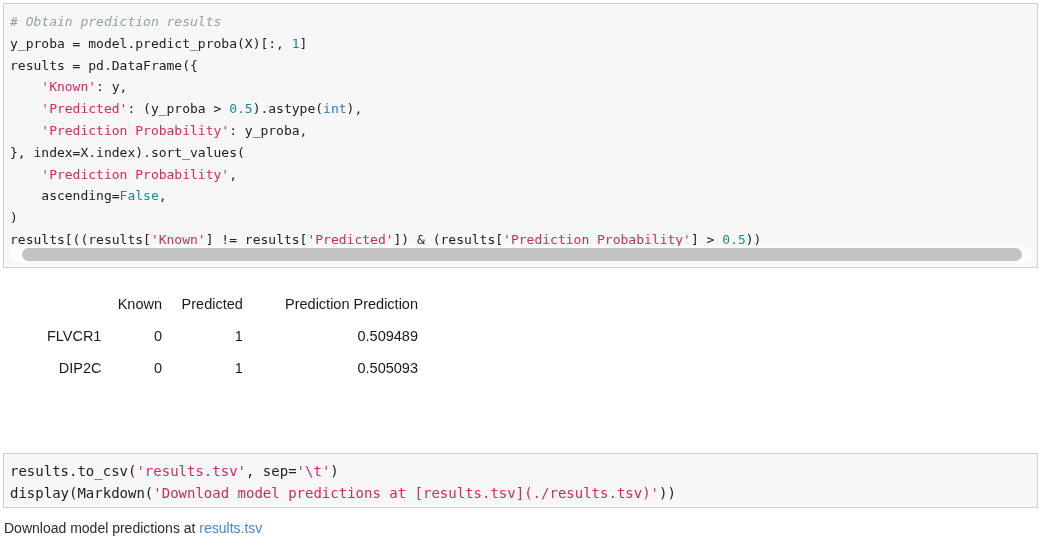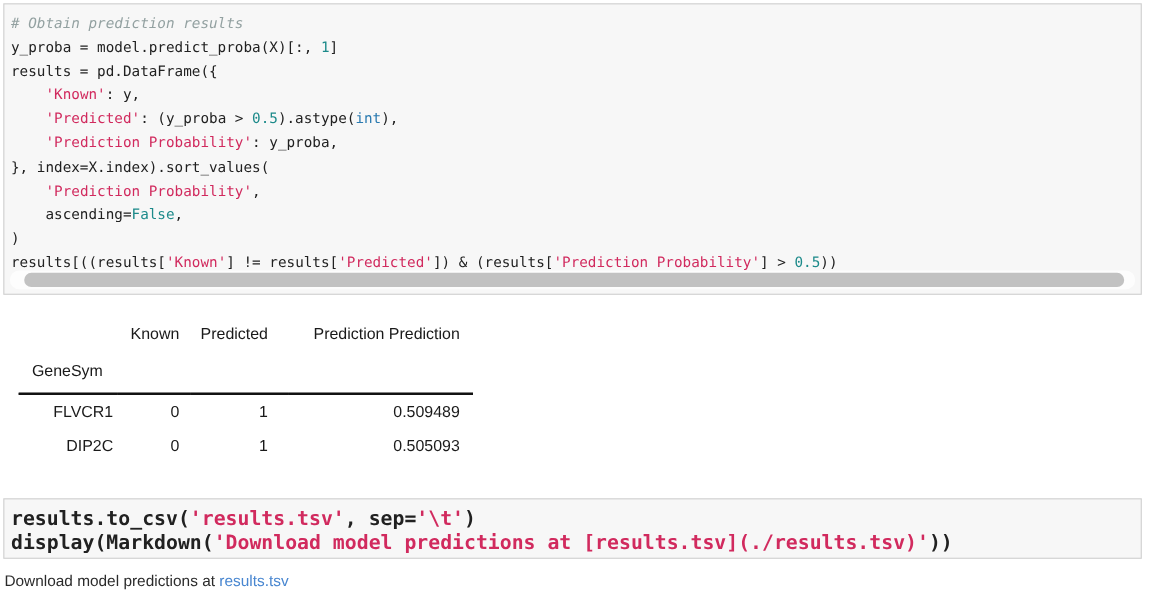--- a/index.html
+++ b/index.html
@@ -53,23 +53,22 @@
   pre.code {
     margin: 0;
     font-family: "DejaVu Sans Mono", "Liberation Mono", monospace;
     font-size: 13px;
     line-height: 21.8px;
     color: #212121;
     white-space: pre;
     letter-spacing: 0px;
   }
   pre.code.bottom {
-    font-size: 18px;
+    font-size: 14px;
     line-height: 21.5px;
-    font-weight: bold;
   }
 
   
   .tok-comment { color: #93a1a1; font-style: italic; }
   .tok-string  { color: #d12a5e; }
   .tok-number  { color: #1c8a8a; }
   .tok-builtin { color: #2a7ab0; }
   .tok-keyword { color: #1c8a8a; }
   .tok-plain   { color: #212121; }
 
@@ -192,26 +191,20 @@
 
   <div class="df-output">
     <table class="dataframe">
       <thead>
         <tr class="header-row">
           <th class="idx-blank"></th>
           <th class="col-known">Known</th>
           <th class="col-predicted">Predicted</th>
           <th class="col-prob">Prediction Prediction</th>
         </tr>
-        <tr class="index-row">
-          <th class="index-name">GeneSym</th>
-          <th></th>
-          <th></th>
-          <th></th>
-        </tr>
       </thead>
       <tbody>
         <tr>
           <th class="row-label">FLVCR1</th>
           <td class="col-known">0</td>
           <td class="col-predicted">1</td>
           <td class="col-prob">0.509489</td>
         </tr>
         <tr>
           <th class="row-label">DIP2C</th>

